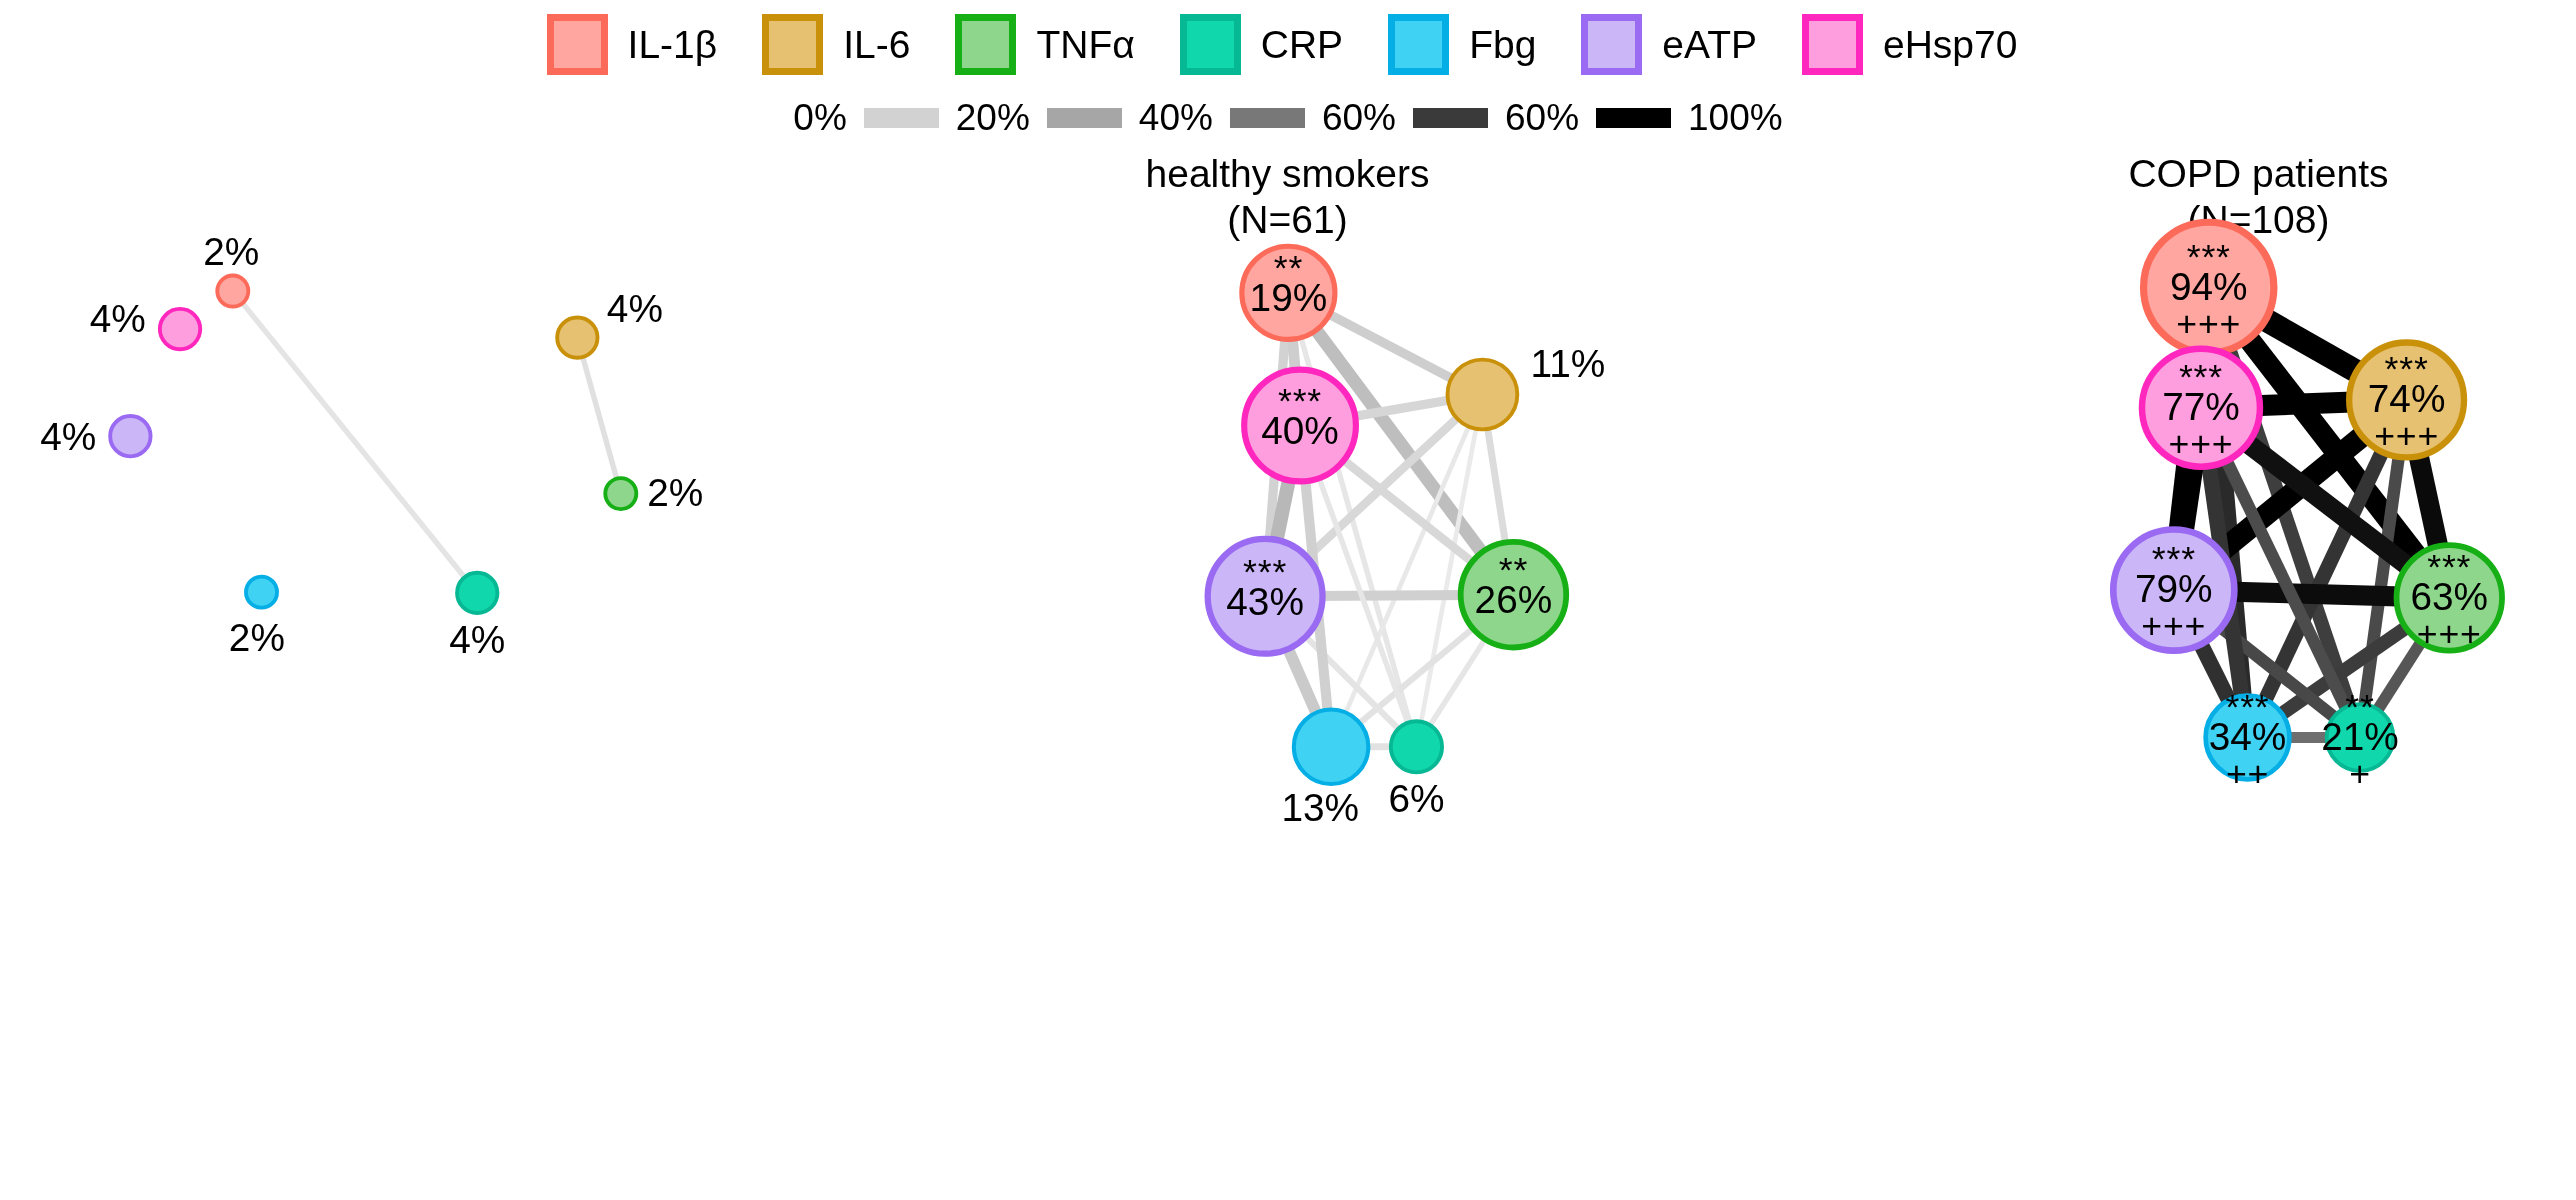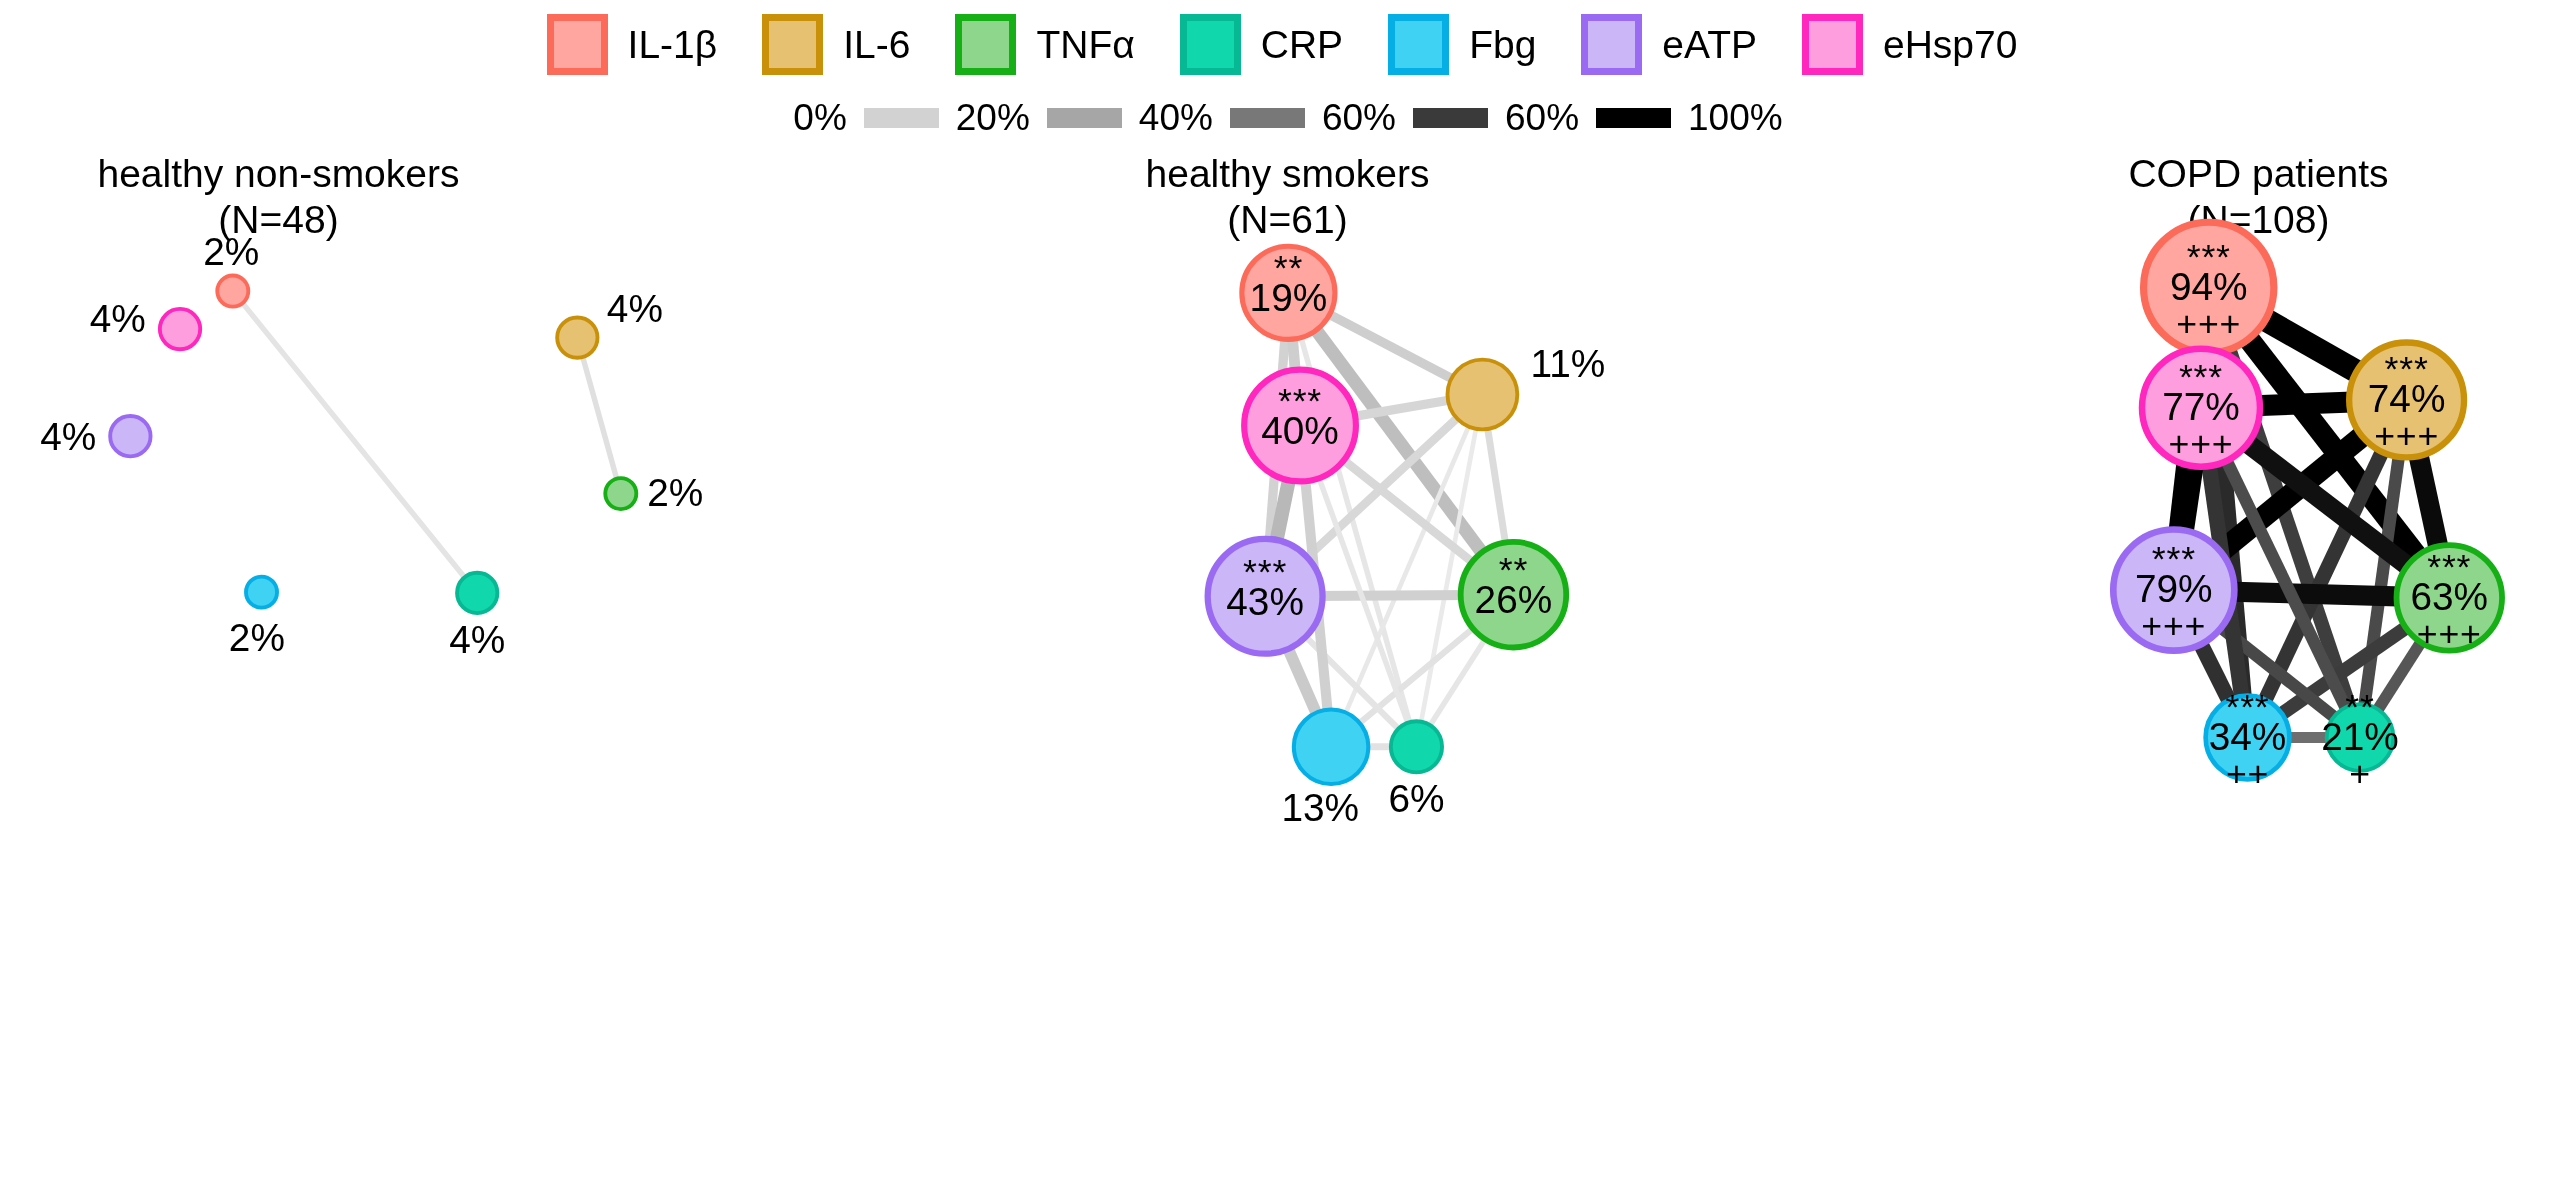--- a/index.html
+++ b/index.html
@@ -109,22 +109,20 @@
       <div class="scale-bar" style="background: rgb(166, 166, 166);"></div>
       <div class="scale-label">40%</div>
       <div class="scale-bar" style="background: rgb(120, 120, 120);"></div>
       <div class="scale-label">60%</div>
       <div class="scale-bar" style="background: rgb(58, 58, 58);"></div>
       <div class="scale-label">60%</div>
       <div class="scale-bar" style="background: rgb(0, 0, 0);"></div>
       <div class="scale-label">100%</div>
     </div>
 
-  <div class="panel-title" id="title-0">healthy non-smokers
-(N=48)</div>
   <div class="panel-title" id="title-1">healthy smokers
 (N=61)</div>
   <div class="panel-title" id="title-2">COPD patients
 (N=108)</div>
 
   <svg class="net" id="net-0" width="776" height="621" viewBox="0 0 1000 800">
       <g>
         <line x1="300" y1="85" x2="615" y2="474" stroke="#E4E4E4" stroke-width="7"></line>
         <line x1="744" y1="145" x2="800" y2="346" stroke="#E0E0E0" stroke-width="7"></line>
       </g>

